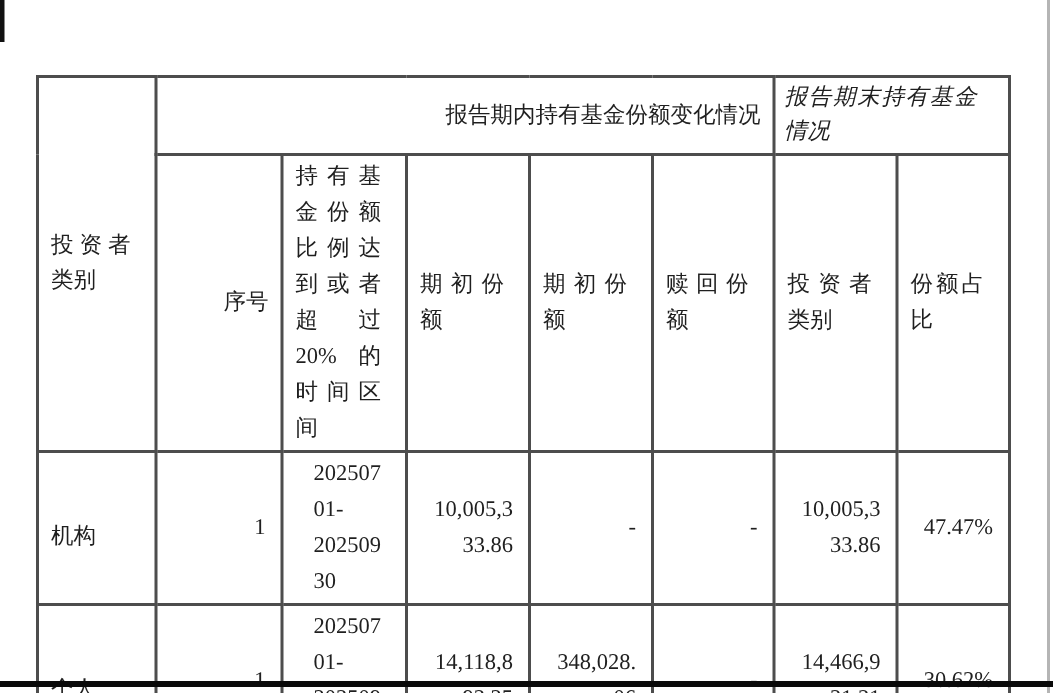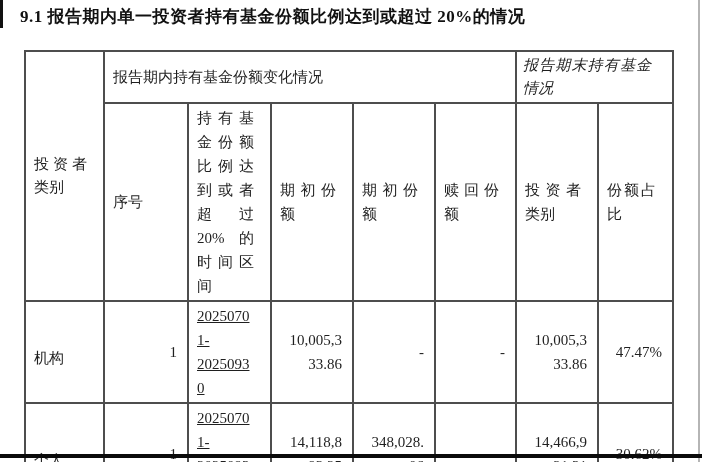--- a/index.html
+++ b/index.html
@@ -39,21 +39,21 @@
     color: #1f1f1f;
     overflow: hidden;
   }
   
   th.jst {
     text-align: justify;
     padding: 2px 16px 2px 8px;
     border-radius: 19px;
   }
   th.group-left {
-    text-align: left;
+    text-align: right;
     padding: 2px 8px;
   }
   th.group-right {
     text-align: justify;
     padding: 2px 21px 2px 6px;
     font-style: italic;
   }
   td.cjk {
     text-align: justify;
     padding: 14px 13px 2px 8px;
@@ -62,26 +62,25 @@
   td.num {
     text-align: right;
     padding: 2px 10px 2px 14px;
     font-size: 16px;
     line-height: 22px;
     overflow-wrap: break-word;
     word-wrap: break-word;
   }
   td.interval {
     text-align: left;
-    padding: 2px 16px 2px 8px;
+    padding: 2px 16px 2px 20px;
     font-size: 16px;
     line-height: 22px;
     overflow-wrap: break-word;
     word-wrap: break-word;
-    text-decoration: underline;
   }
   tr.hrow1 { height: 42px; }
   tr.hrow1 th { line-height: 23px; }
   tr.hrow2 { height: 172px; }
   tr.drow1 { height: 102px; }
   tr.drow2 { height: 89px; }
 
   
   .edge-tick-topleft {
     position: absolute; left: 0; top: 0;
@@ -94,21 +93,20 @@
   .bottom-rule {
     position: absolute; left: 0; top: 454px;
     width: 702px; height: 4px; background: #0a0a0a;
   }
 </style>
 </head>
 <body>
 
 <div class="page">
 
-  <div class="doc-title">9.1 报告期内单一投资者持有基金份额比例达到或超过 20%的情况</div>
 
   <div class="edge-tick-topleft"></div>
   <div class="edge-line-right"></div>
 
   <table class="report">
     <colgroup>
       <col style="width:79px">
       <col style="width:84px">
       <col style="width:83px">
       <col style="width:82px">

